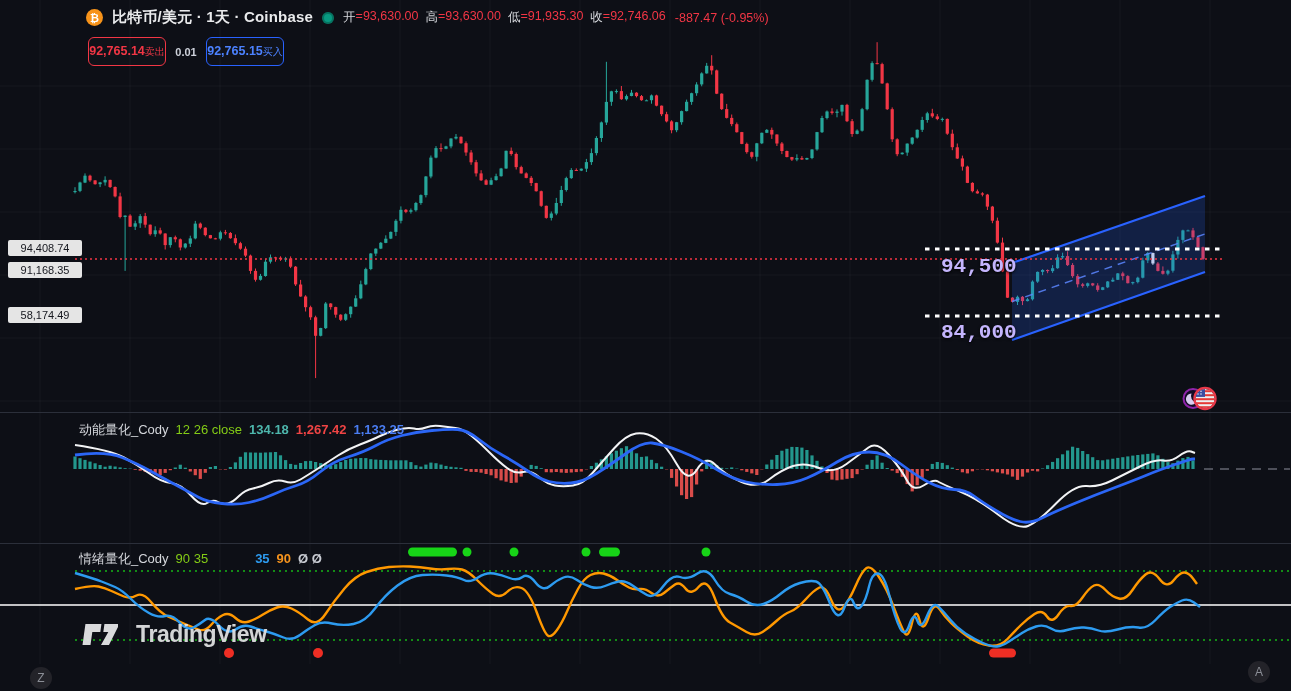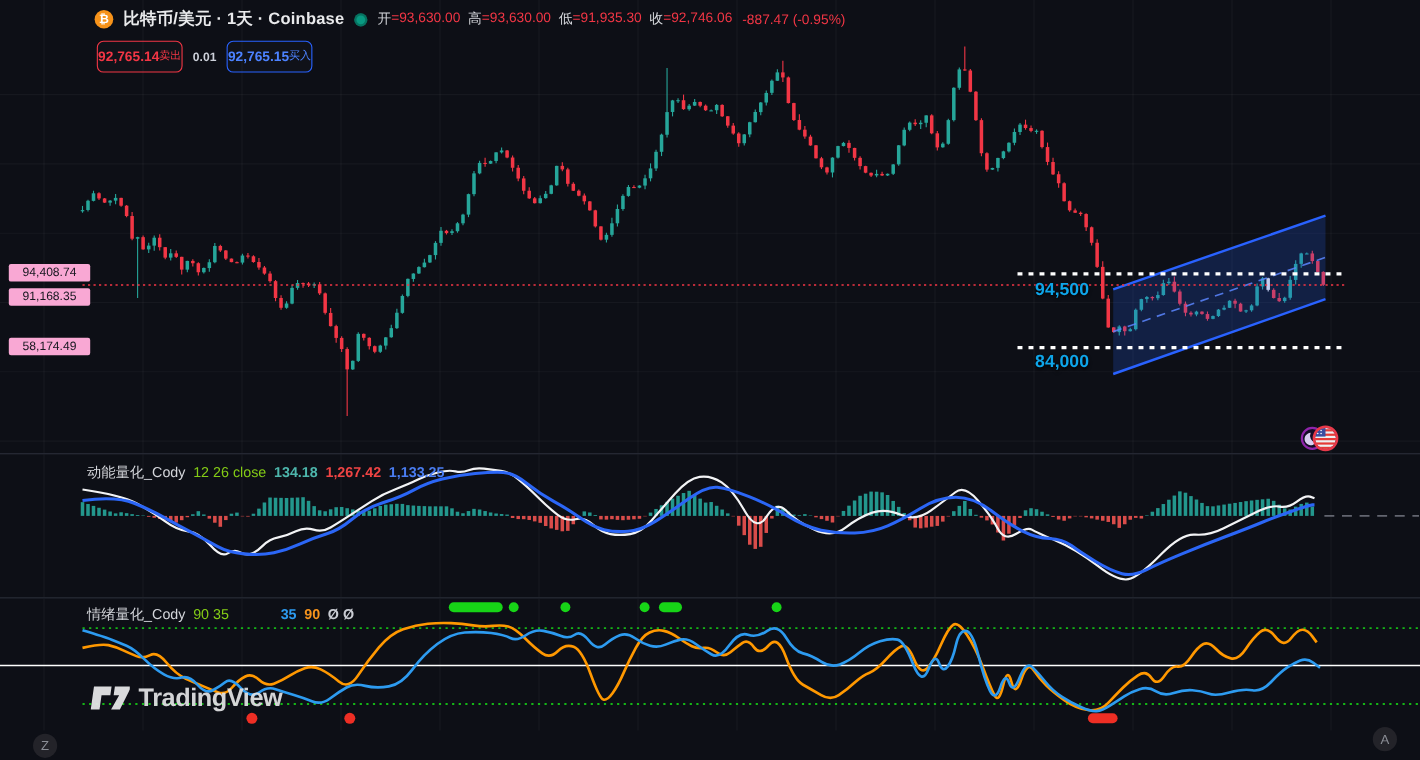--- a/index.html
+++ b/index.html
@@ -19,35 +19,35 @@
   .chg{color:#f23645;font-size:12.5px;}
   
   .order{position:absolute;left:88px;top:37px;display:flex;align-items:center;}
   .obtn{width:76px;height:27px;border-radius:6px;border:1px solid;display:flex;flex-direction:row;align-items:center;justify-content:center;line-height:1.1;background:rgba(255,255,255,.015);cursor:pointer;}
   .obtn .price{font-size:12.5px;font-weight:700;}
   .obtn .side{font-size:10px;}
   .obtn.sell{border-color:#f23645;color:#f23645;}
   .obtn.buy{border-color:#2962ff;color:#4c82ff;}
   .spread{width:40px;text-align:center;color:#cdd1da;font-size:11px;font-weight:700;}
   
-  .tag{position:absolute;left:8px;width:66px;background:#f9a8d4;color:#15171e;font-size:11px;text-align:center;padding:2px 4px;border-radius:2px;cursor:ns-resize;}
+  .tag{position:absolute;left:8px;width:66px;background:#e5e5e5;color:#15171e;font-size:11px;text-align:center;padding:2px 4px;border-radius:2px;cursor:ns-resize;}
   
-  .lvl{position:absolute;color:#0ea5e9;font-size:16px;font-weight:700;text-shadow:0 1px 3px #000;}
+  .lvl{position:absolute;color:#c4b5fd;font-size:21px;font-weight:700;text-shadow:0 1px 3px #000;font-family:Liberation Mono, monospace;}
   
   .phead{position:absolute;left:79px;display:flex;align-items:baseline;gap:7px;font-size:13px;white-space:nowrap;}
   .phead .t{color:#d4d6db;font-weight:500;}
   .phead .p{color:#84cc16;}
   .v-teal{color:#4db6ac;font-weight:600;}
   .v-white{color:#ef4444;font-weight:700;}
   .v-blue{color:#4a7df2;font-weight:600;}
   .v-skyblue{color:#2d9bf0;font-weight:600;margin-left:40px;}
   .v-orange{color:#f7941d;font-weight:600;}
   .v-gray{color:#c9ccd3;font-weight:600;}
   
-  .tvlogo{position:absolute;left:82px;top:620px;display:flex;align-items:center;gap:8px;opacity:.94;cursor:pointer;}
+  .tvlogo{position:absolute;left:82px;top:620px;display:flex;align-items:center;gap:18px;opacity:.94;cursor:pointer;}
   .tvlogo .txt{color:#e0e1e3;font-size:23px;font-weight:800;letter-spacing:-.4px;}
   
   .badge{position:absolute;width:22px;height:22px;border-radius:50%;background:#232329;color:#8b8e96;font-size:12px;display:flex;align-items:center;justify-content:center;}
   .badge.z{left:30px;top:667px;}
   .badge.a{left:1248px;top:661px;}
   .sessions{position:absolute;left:1180px;top:385px;cursor:pointer;}
 </style>
 </head>
 <body>
 

